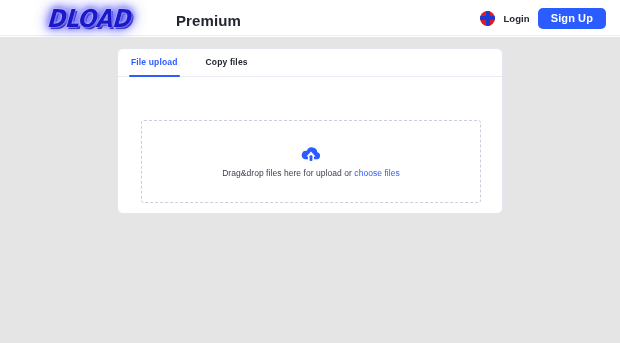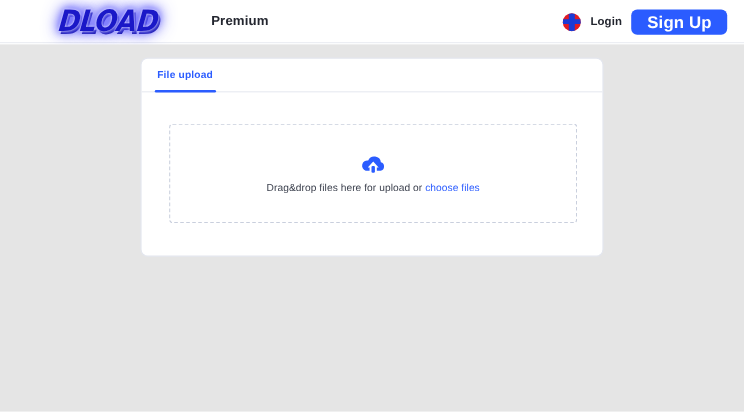--- a/index.html
+++ b/index.html
@@ -51,21 +51,21 @@
        0 0 9px #4e4bff,
        0 0 14px #3c39f0,
        2px 2px 0px #0d0b8f;
     transform: skewX(-6deg) scaleY(1.12);
   }
 
   .premium {
     position: absolute;
     left: 176px;
     top: 12px;
-    font-size: 11px;
+    font-size: 15px;
     font-weight: bold;
     color: #23262f;
     letter-spacing: 0.1px;
   }
 
   .header-right {
     position: absolute;
     right: 14px;
     top: 0;
     height: 36px;
@@ -102,21 +102,21 @@
     font-size: 9.5px;
     font-weight: bold;
     color: #23262f;
     text-decoration: none;
     letter-spacing: 0.1px;
   }
 
   .signup-btn {
     background: #2b5cff;
     color: #ffffff;
-    font-size: 14px;
+    font-size: 11px;
     font-weight: bold;
     border: none;
     border-radius: 5px;
     padding: 0 13px;
     height: 21px;
     line-height: 21px;
     letter-spacing: 0.1px;
     font-family: "Liberation Sans", sans-serif;
     cursor: pointer;
   }
@@ -172,21 +172,21 @@
     right: -2px;
     bottom: -1px;
     height: 2px;
     background: #2b5cff;
     border-radius: 1px;
   }
 
   .dropzone {
     position: absolute;
     left: 23px;
-    top: 54px;
+    top: 71px;
     width: 340px;
     height: 83px;
     border: 1px dashed #c9cfdd;
     border-radius: 3px;
     box-sizing: border-box;
     display: flex;
     flex-direction: column;
     align-items: center;
     justify-content: center;
     cursor: pointer;
@@ -228,20 +228,21 @@
   </div>
 
 </div>
 
 <div class="page">
 
   <div class="card">
 
     <div class="tabs">
       <div class="tab active">File upload</div>
+      <div class="tab">Copy files</div>
     </div>
 
     <div class="dropzone">
 
       <svg class="cloud-icon" viewBox="0 0 24 18">
         <path d="M19.2 7.1A6.2 6.2 0 0 0 7.3 5.4 4.9 4.9 0 0 0 5 14.9h3.6v-3.1H6.9L12 6.3l5.1 5.5h-1.7v3.1h3.5a4 4 0 0 0 .3-7.8z" fill="#2b5cff"></path>
         <rect x="10.4" y="10.4" width="3.2" height="6.4" rx="1.1" fill="#2b5cff"></rect>
       </svg>
 
       <div class="dz-text">

